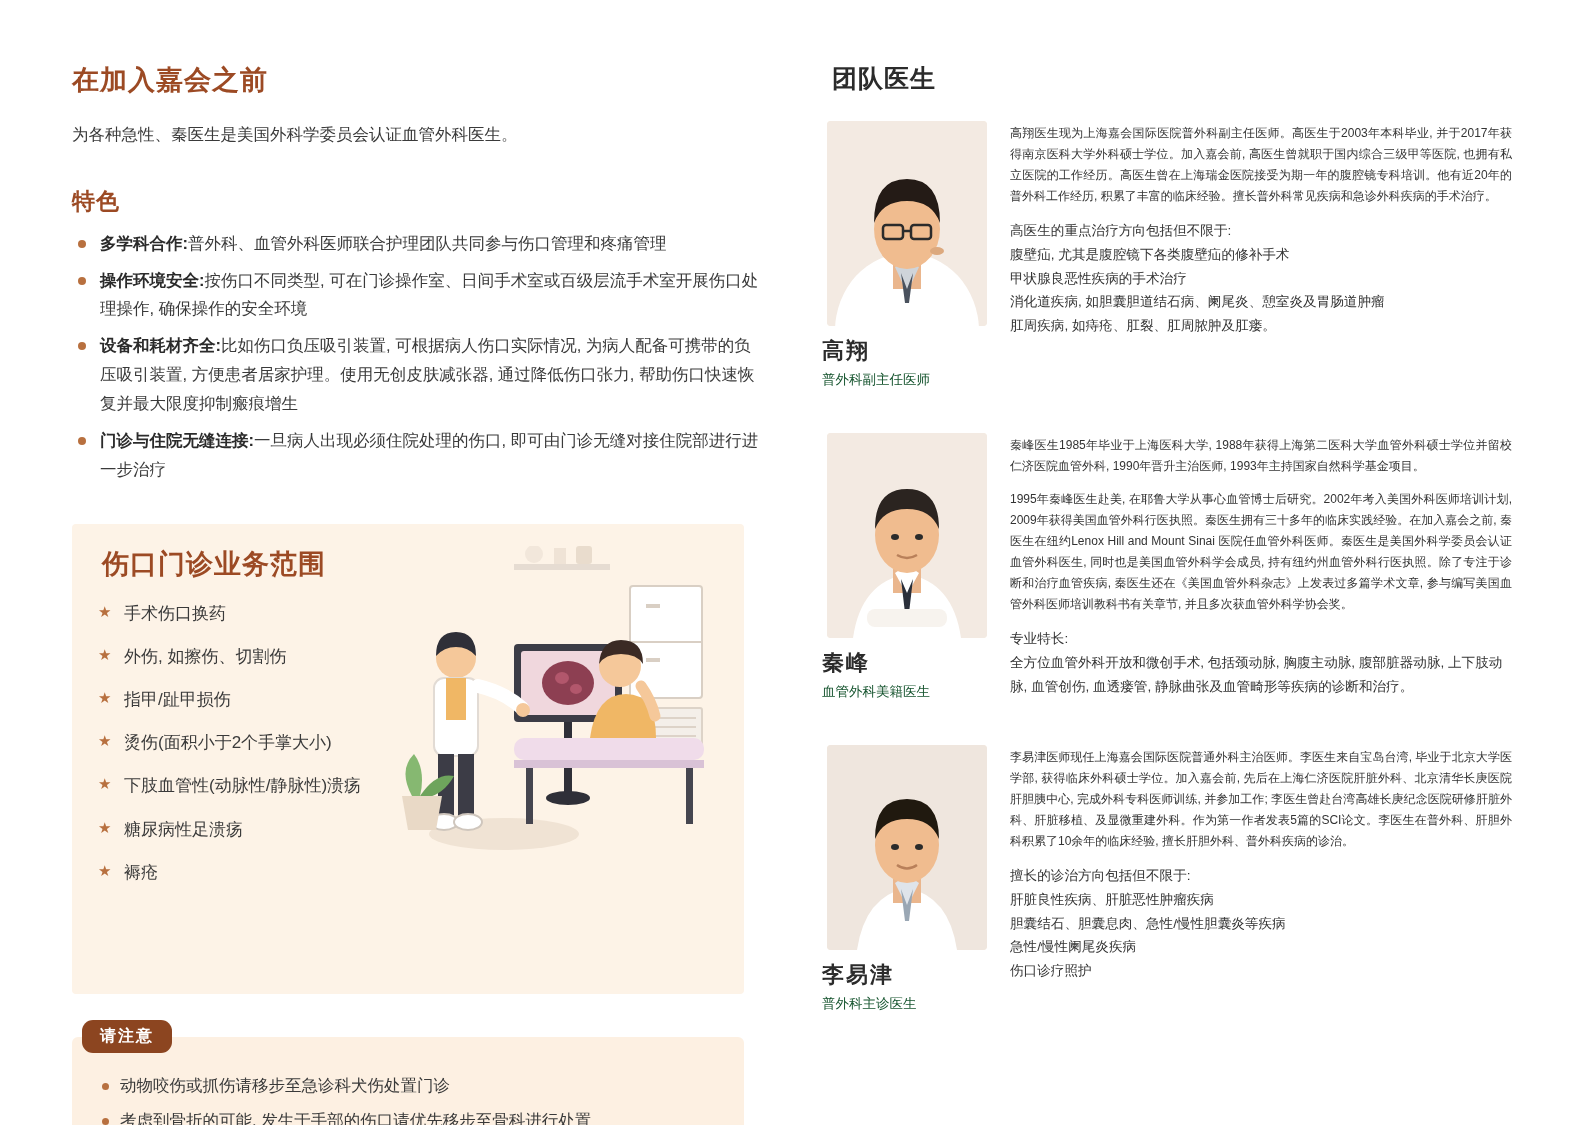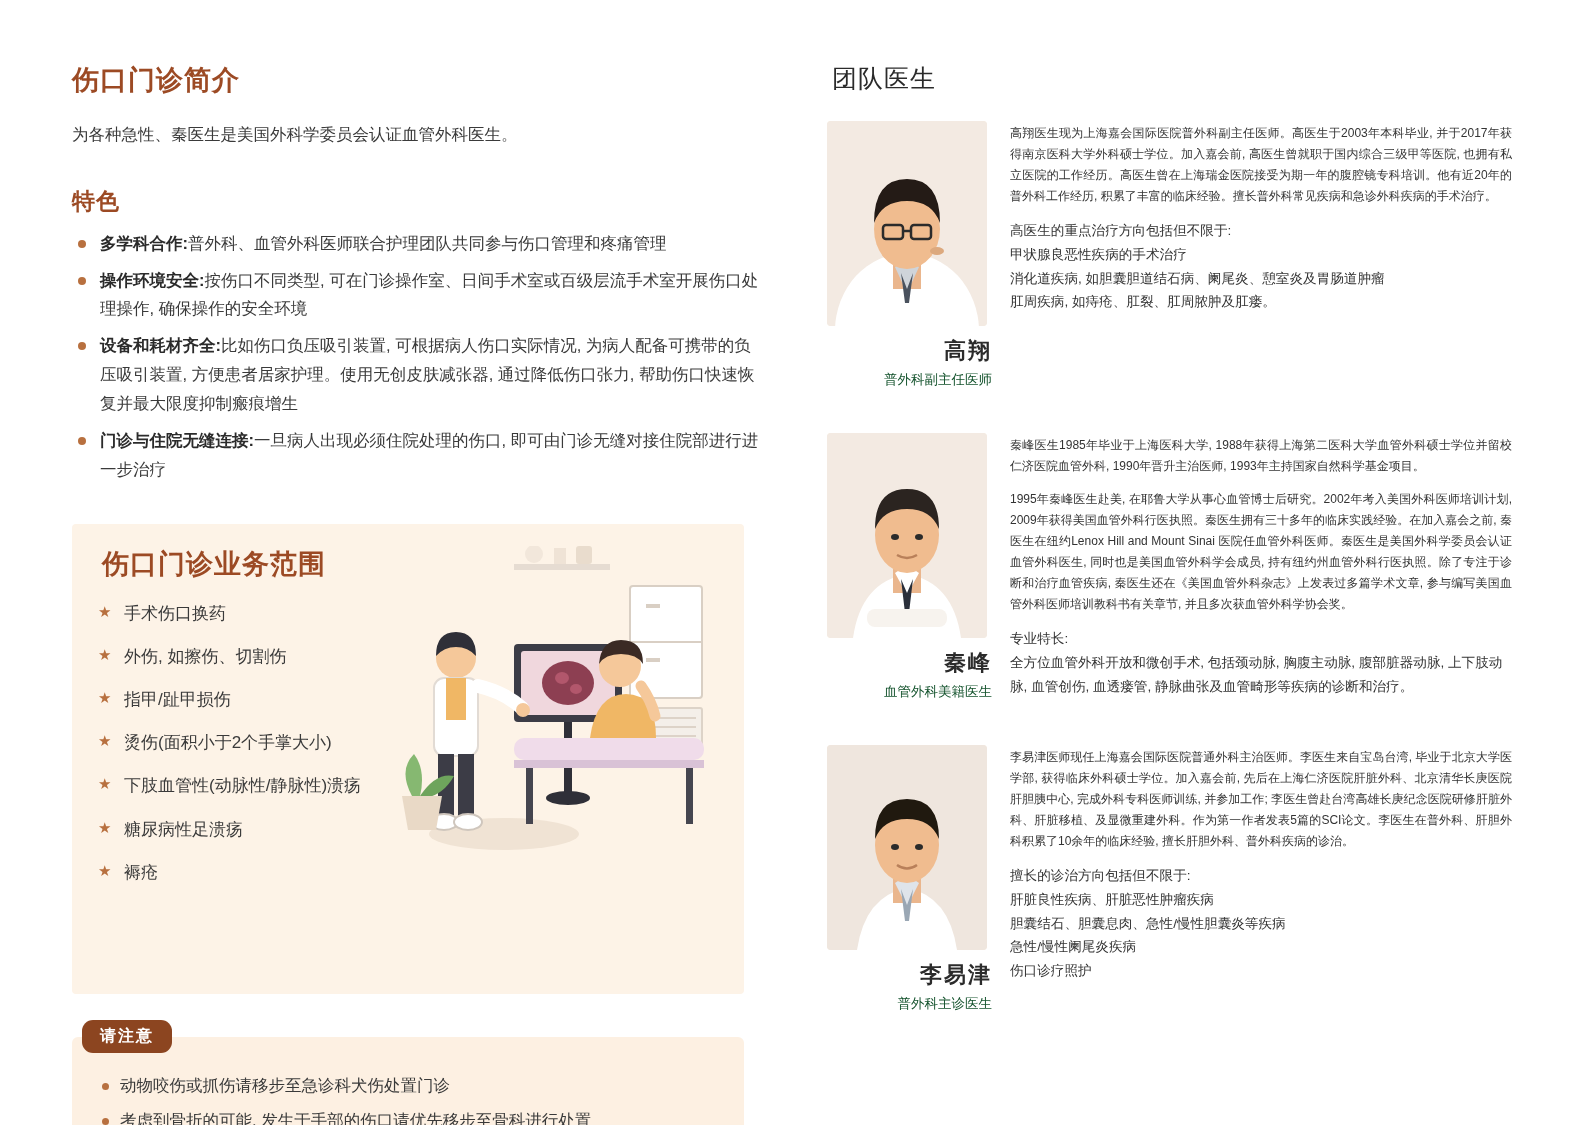--- a/index.html
+++ b/index.html
@@ -172,33 +172,33 @@
     left: 4px;
     top: 12px;
     width: 7px;
     height: 7px;
     border-radius: 50%;
     background: #b8703f;
   }
   
   .team-title {
     font-size: 25px;
-    font-weight: normal;
+    font-weight: bold;
     color: #2b2b2b;
     margin: 0 0 26px 10px;
     letter-spacing: 1px;
   }
   .doctor {
     display: flex;
     margin-bottom: 44px;
   }
   .doctor-left {
     width: 170px;
     flex: 0 0 170px;
-    text-align: right;
+    text-align: left;
   }
   .photo-frame {
     width: 160px;
     height: 205px;
     background: #f6ece2;
     border-radius: 4px;
     position: relative;
     overflow: hidden;
     margin: 0 auto;
   }
@@ -234,21 +234,21 @@
     margin: 0;
   }
 </style>
 </head>
 <body>
 
 <div class="page">
 
   <div class="left-col">
 
-    <h1 class="section-title">伤口门诊简介</h1>
+    <h1 class="section-title">在加入嘉会之前</h1>
     <p class="intro-text">为各种急性、秦医生是美国外科学委员会认证血管外科医生。</p>
 
     <h2 class="sub-title">特色</h2>
     <ul class="feature-list">
       <li>
         <span class="bold-lead">多学科合作:</span><span>普外科、血管外科医师联合护理团队共同参与伤口管理和疼痛管理</span>
       </li>
       <li>
         <span class="bold-lead">操作环境安全:</span><span>按伤口不同类型, 可在门诊操作室、日间手术室或百级层流手术室开展伤口处理操作, 确保操作的安全环境</span>
       </li>
@@ -359,20 +359,21 @@
             <line x1="76" y1="110" x2="84" y2="110" stroke="#2b2b2b" stroke-width="2.5"></line>
             <ellipse cx="110" cy="130" rx="7" ry="4" fill="#dca97e"></ellipse>
           </svg>
         </div>
         <div class="doc-name">高翔</div>
         <div class="doc-role">普外科副主任医师</div>
       </div>
       <div class="doctor-right">
         <p class="bio-p">高翔医生现为上海嘉会国际医院普外科副主任医师。高医生于2003年本科毕业, 并于2017年获得南京医科大学外科硕士学位。加入嘉会前, 高医生曾就职于国内综合三级甲等医院, 也拥有私立医院的工作经历。高医生曾在上海瑞金医院接受为期一年的腹腔镜专科培训。他有近20年的普外科工作经历, 积累了丰富的临床经验。擅长普外科常见疾病和急诊外科疾病的手术治疗。</p>
         <p class="bio-line">高医生的重点治疗方向包括但不限于:</p>
+        <p class="bio-line">腹壁疝, 尤其是腹腔镜下各类腹壁疝的修补手术</p>
         <p class="bio-line">甲状腺良恶性疾病的手术治疗</p>
         <p class="bio-line">消化道疾病, 如胆囊胆道结石病、阑尾炎、憩室炎及胃肠道肿瘤</p>
         <p class="bio-line">肛周疾病, 如痔疮、肛裂、肛周脓肿及肛瘘。</p>
       </div>
     </div>
 
     <div class="doctor">
       <div class="doctor-left">
         <div class="photo-frame">
           <svg viewBox="0 0 160 205" width="160" height="205">

